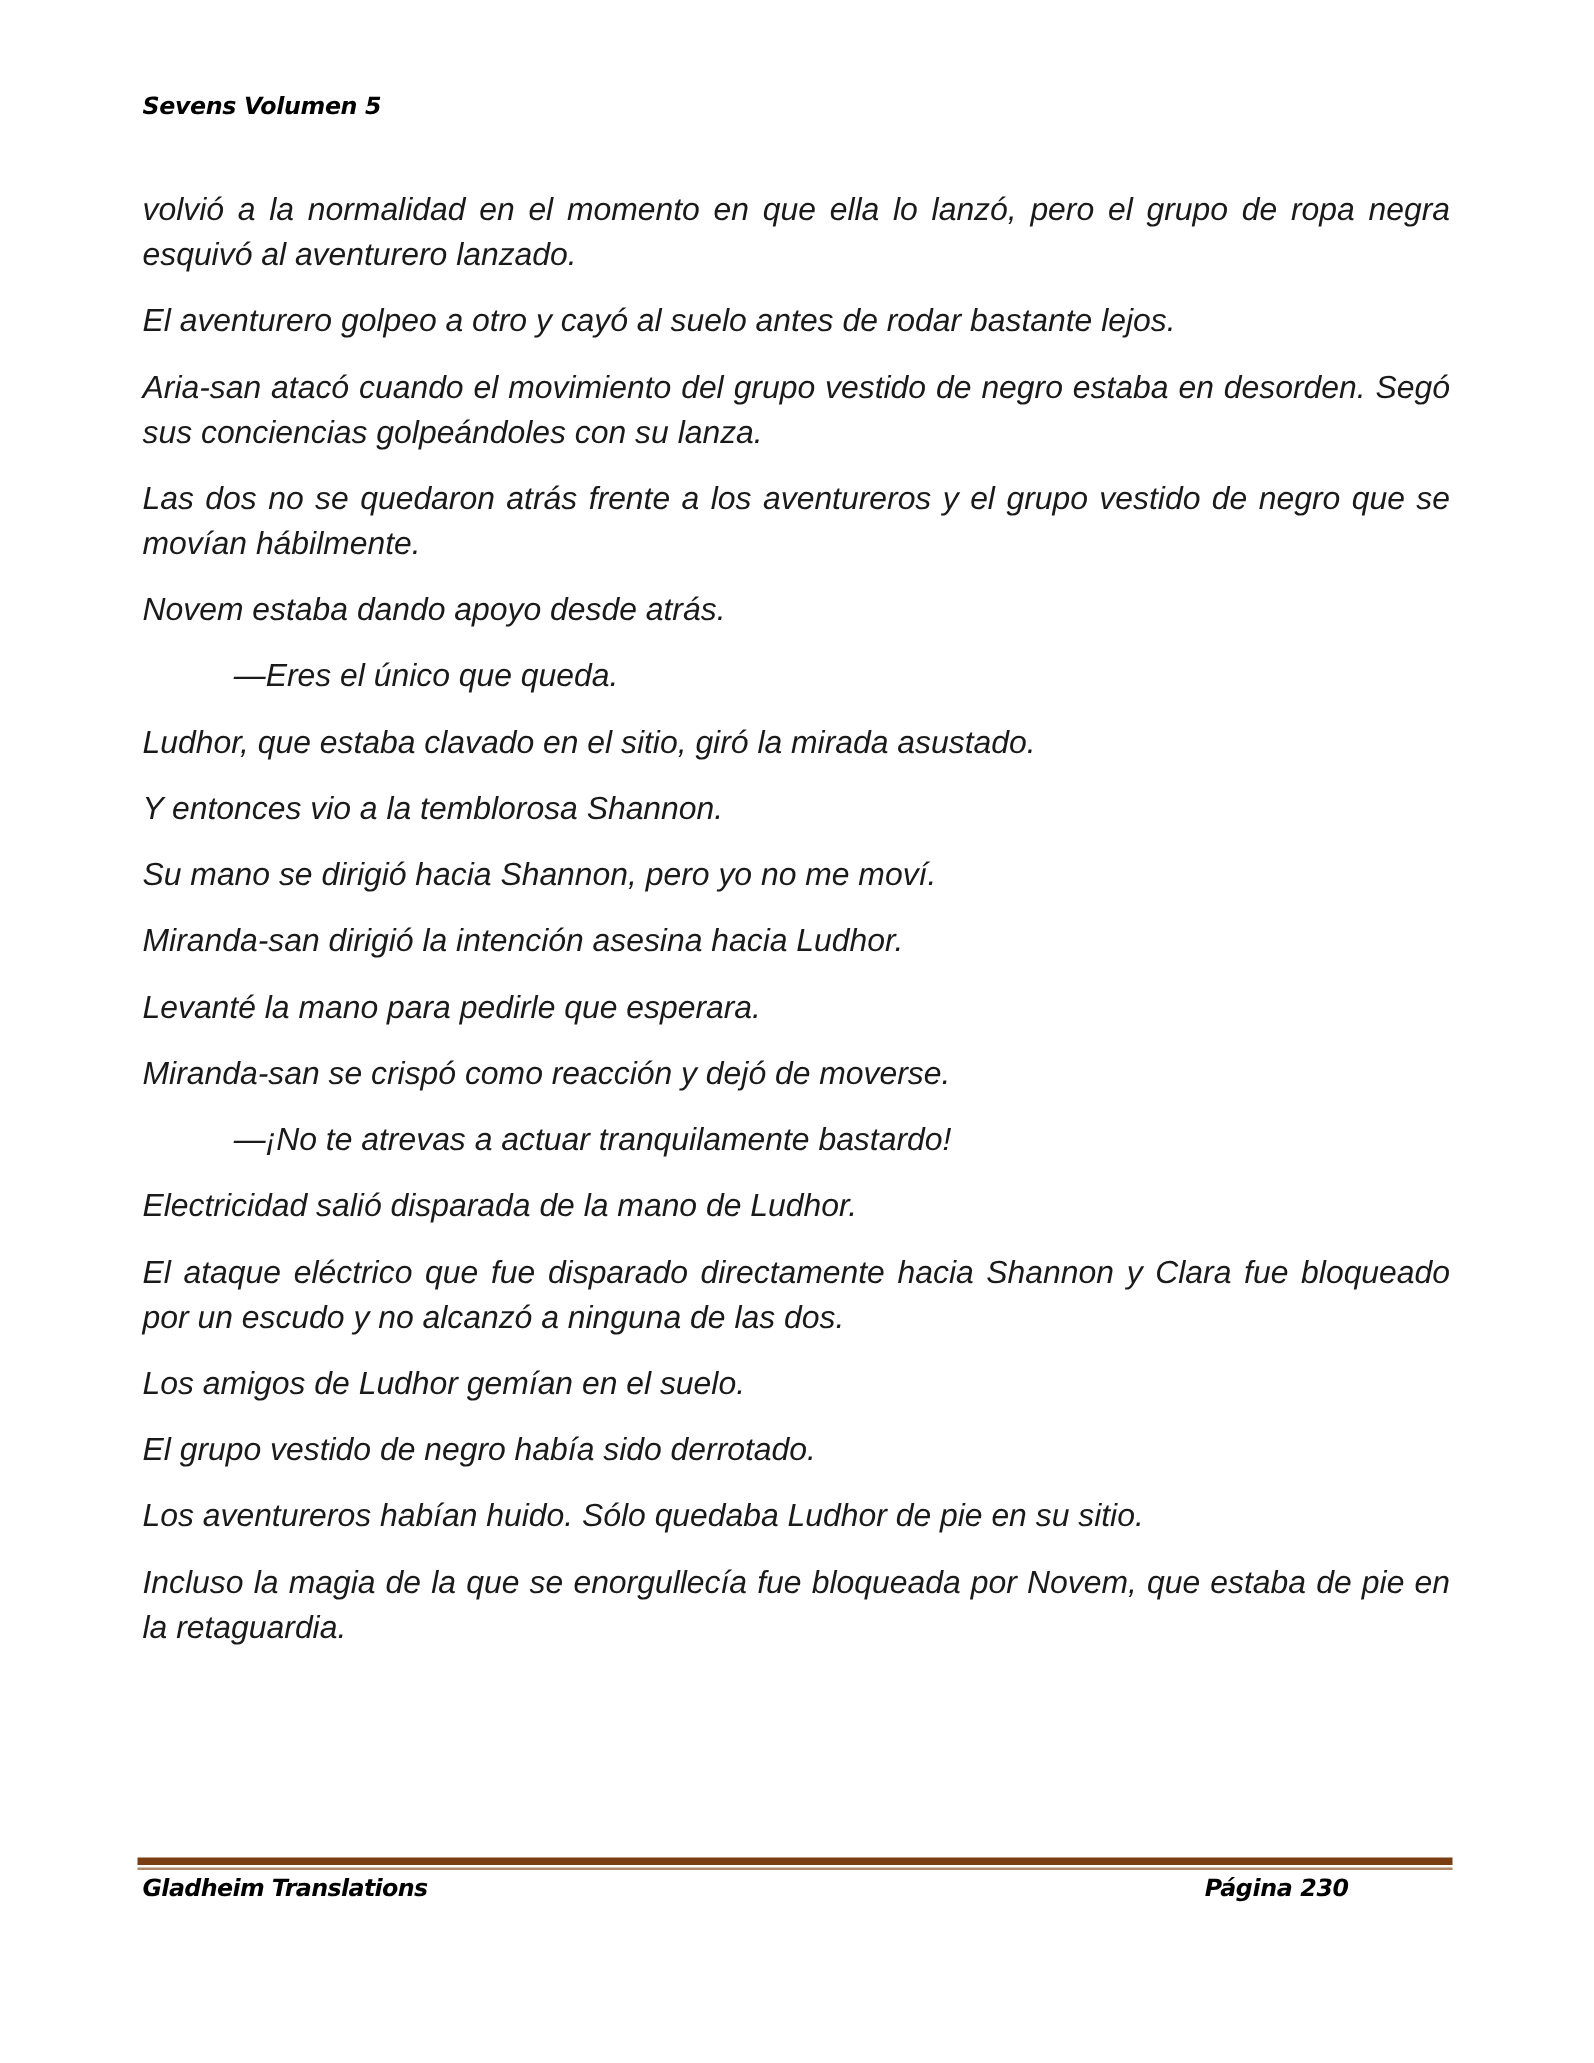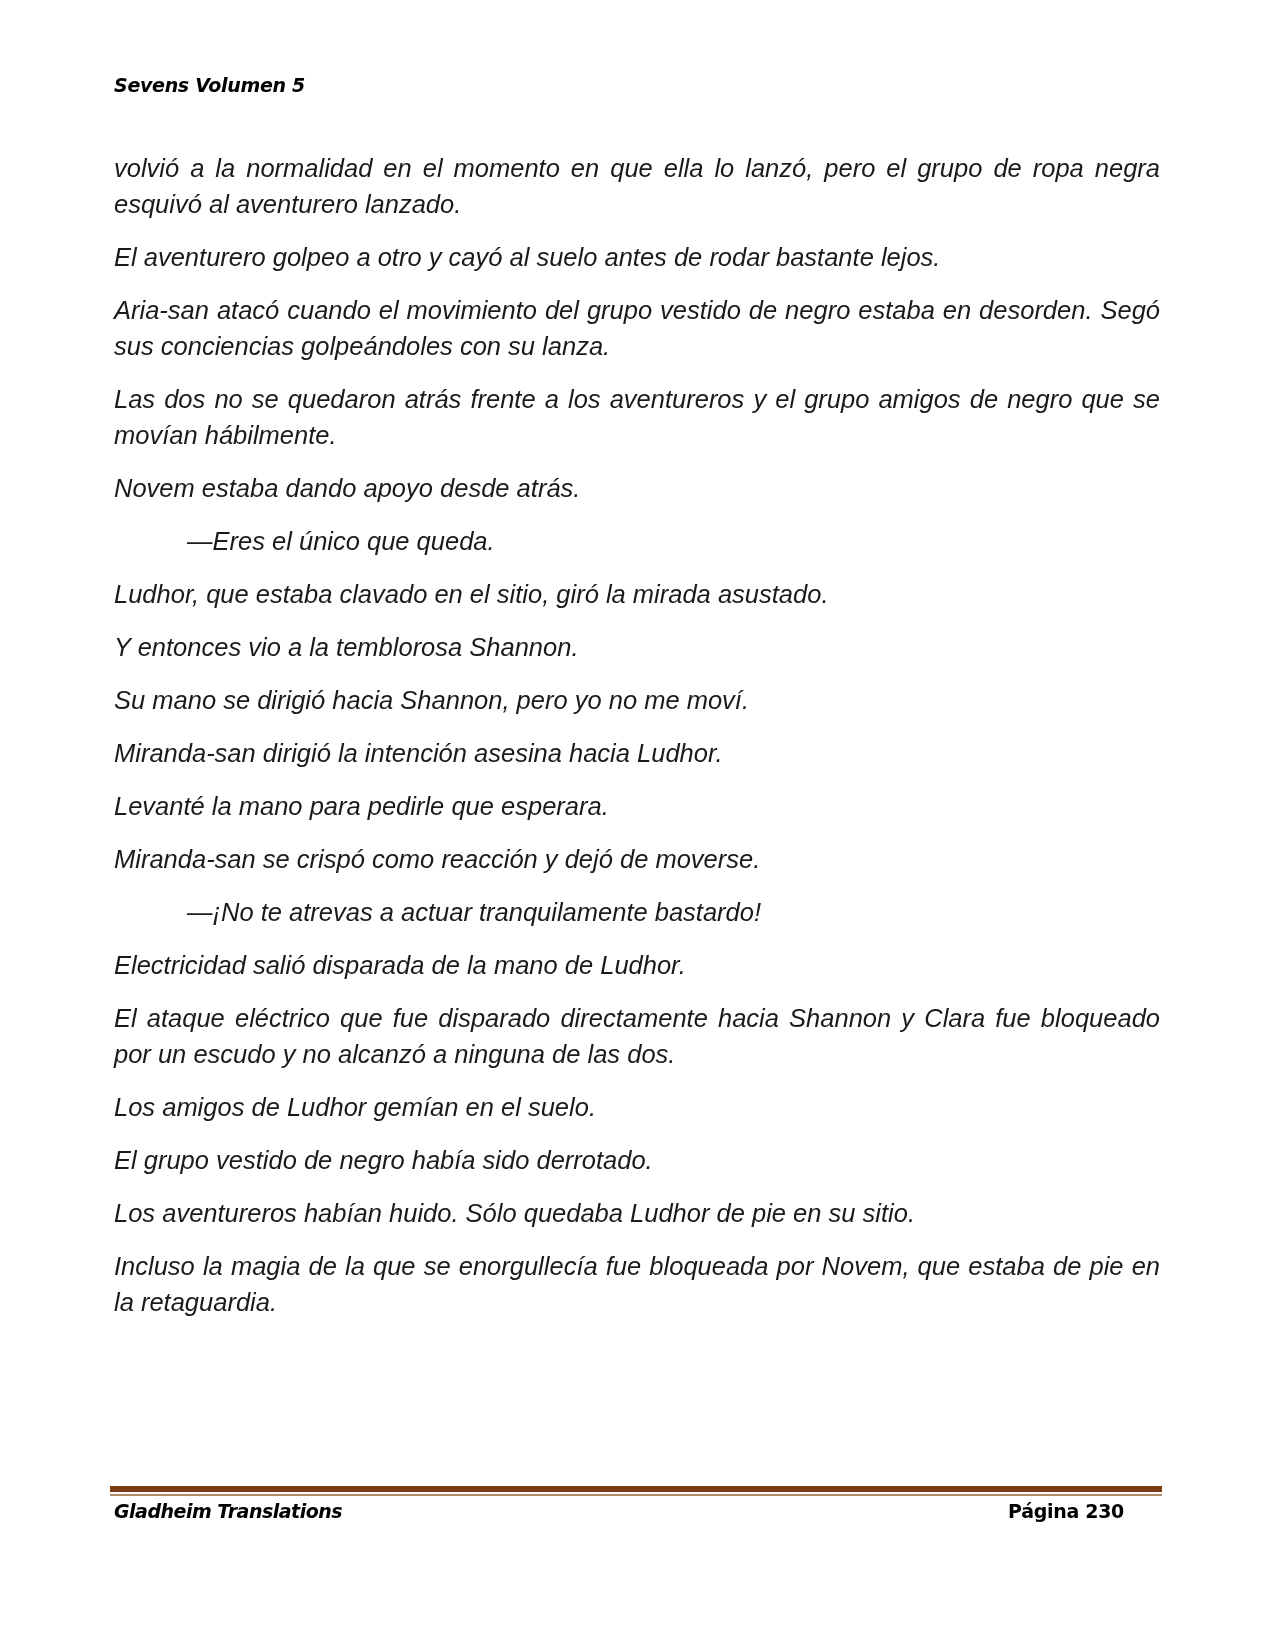--- a/index.html
+++ b/index.html
@@ -1,17 +1,17 @@
 <!DOCTYPE html>
 <html><head>
 <meta charset="utf-8">
 <style>
   html, body { margin: 0; padding: 0; background: #ffffff; }
   body { width: 1275px; height: 1650px; position: relative; overflow: hidden; }
-  .page { position: absolute; left: 0; top: 0; width: 1192px; height: 1650px; background: #fff; padding-left: 45px; }
+  .page { position: absolute; left: 0; top: 0; width: 1192px; height: 1650px; background: #fff; }
   .header {
     position: absolute; left: 114px; top: 74px;
     font-family: "DejaVu Sans", sans-serif; font-weight: bold; font-style: italic;
     font-size: 19px; color: #000; letter-spacing: -0.3px;
   }
   .body {
     position: absolute; left: 114px; top: 150px; width: 1046px;
     font-family: "Liberation Sans", sans-serif; font-size: 25.5px; line-height: 36px;
     color: #1a1a1a;
     font-style: italic;
@@ -25,35 +25,35 @@
   .divider .thick { height: 6px; background: #7a3e12; }
   .divider .gap { height: 2px; background: #ffffff; }
   .divider .thin { height: 2px; background: #b08866; }
   .footer-left {
     position: absolute; left: 114px; top: 1500px;
     font-family: "DejaVu Sans", sans-serif; font-weight: bold; font-style: italic;
     font-size: 19px; color: #000; letter-spacing: -0.5px;
   }
   .footer-right {
     position: absolute; right: 113px; top: 1500px;
-    font-family: "DejaVu Sans", sans-serif; font-weight: bold; 
+    font-family: "DejaVu Sans", sans-serif; font-weight: bold; font-style: italic;
     font-size: 19px; color: #000; letter-spacing: -0.3px; margin-left: 17px;
   }
 </style>
 </head>
 <body>
 
 <div class="page">
   <div class="header">Sevens Volumen 5</div>
 
   <div class="body">
     <p class="last-line-left">volvió a la normalidad en el momento en que ella lo lanzó, pero el grupo de ropa negra esquivó al aventurero lanzado.</p>
     <p class="last-line-left">El aventurero golpeo a otro y cayó al suelo antes de rodar bastante lejos.</p>
     <p class="last-line-left">Aria-san atacó cuando el movimiento del grupo vestido de negro estaba en desorden. Segó sus conciencias golpeándoles con su lanza.</p>
-    <p class="last-line-left">Las dos no se quedaron atrás frente a los aventureros y el grupo amigos de negro que se movían hábilmente.</p>
+    <p class="last-line-left">Las dos no se quedaron atrás frente a los aventureros y el grupo vestido de negro que se movían hábilmente.</p>
     <p class="last-line-left">Novem estaba dando apoyo desde atrás.</p>
     <p class="dialogue">—Eres el único que queda.</p>
     <p class="last-line-left">Ludhor, que estaba clavado en el sitio, giró la mirada asustado.</p>
     <p class="last-line-left">Y entonces vio a la temblorosa Shannon.</p>
     <p class="last-line-left">Su mano se dirigió hacia Shannon, pero yo no me moví.</p>
     <p class="last-line-left">Miranda-san dirigió la intención asesina hacia Ludhor.</p>
     <p class="last-line-left">Levanté la mano para pedirle que esperara.</p>
     <p class="last-line-left">Miranda-san se crispó como reacción y dejó de moverse.</p>
     <p class="dialogue">—¡No te atrevas a actuar tranquilamente bastardo!</p>
     <p class="last-line-left">Electricidad salió disparada de la mano de Ludhor.</p>

